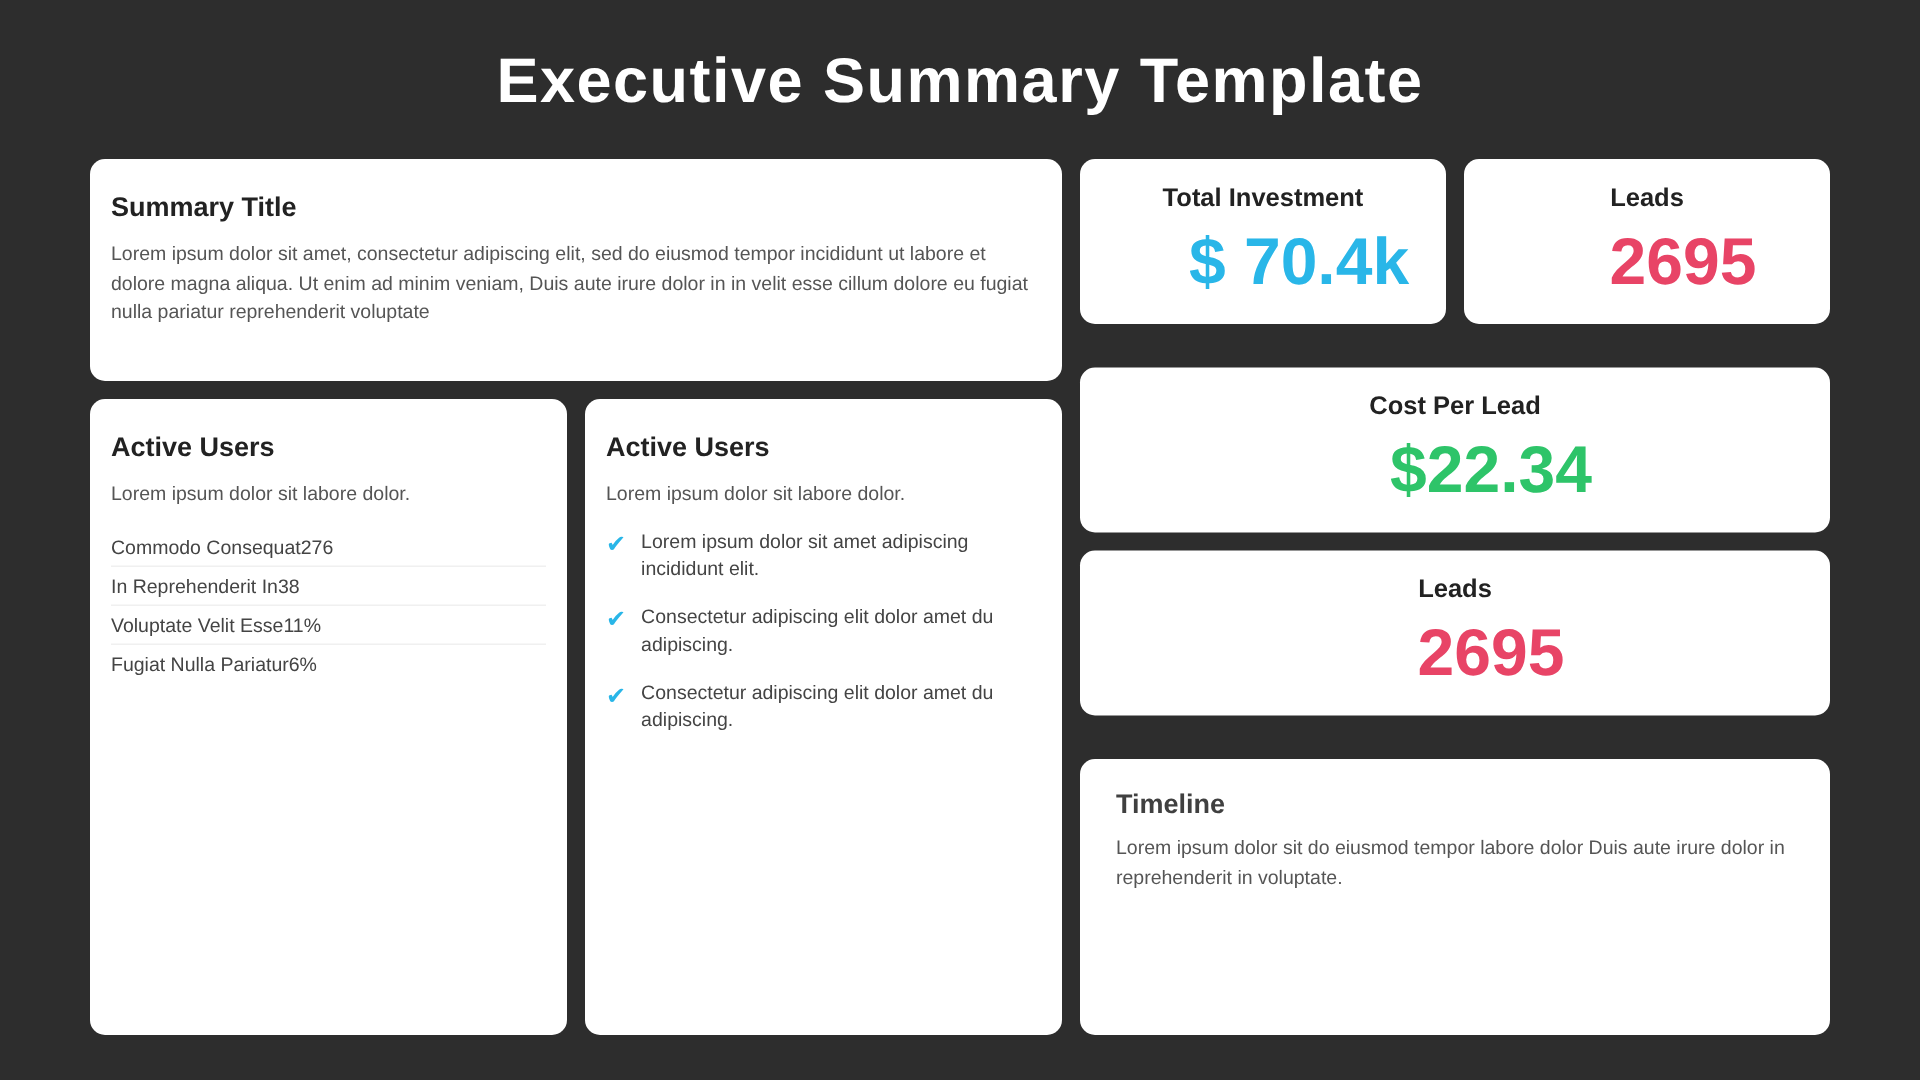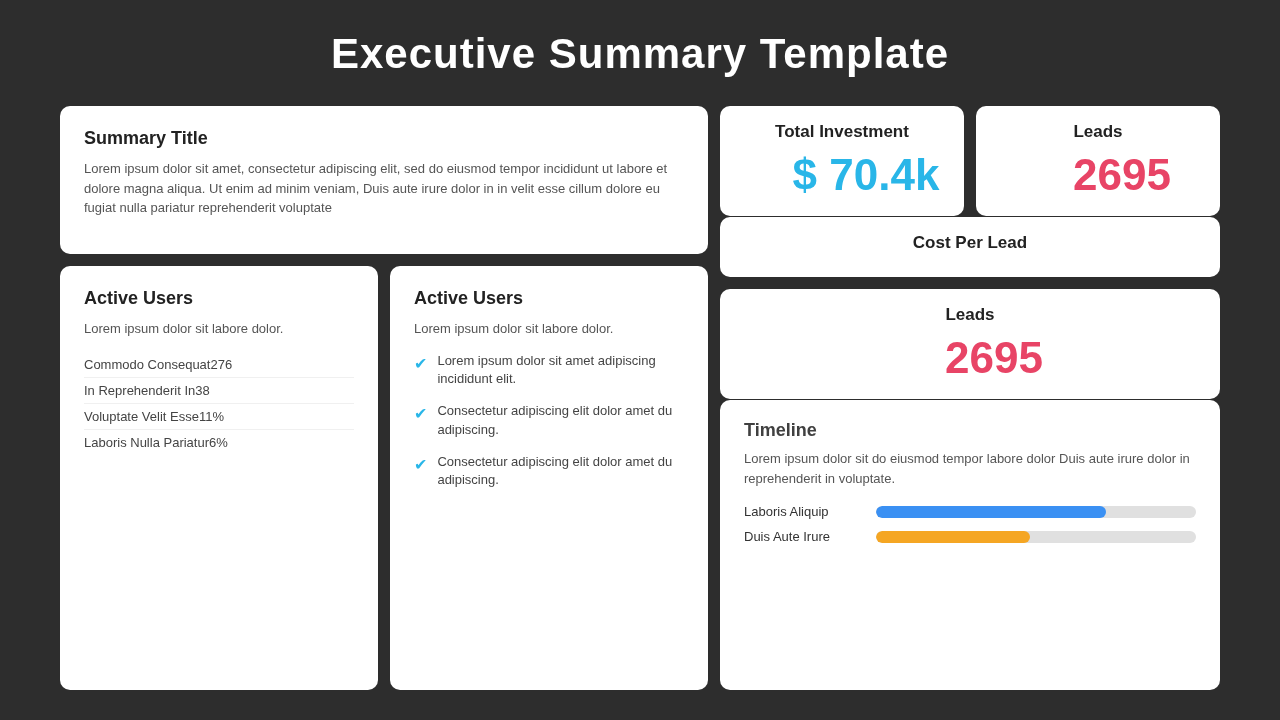--- a/index.html
+++ b/index.html
@@ -18,21 +18,21 @@
       color: #ffffff;
       font-size: 42px;
       font-weight: 800;
       text-align: center;
       margin-bottom: 28px;
       letter-spacing: 1px;
     }
     .card {
       background: #ffffff;
       border-radius: 10px;
-      padding: 22px 24px;
+      padding: 22px 14px;
     }
     
     .card-summary {
       grid-column: 1;
       grid-row: 1;
     }
     
     .right-section {
       display: flex;
       flex-direction: column;
@@ -159,21 +159,21 @@
     }
     .bottom-left {
       display: grid;
       grid-template-columns: 1fr 1fr;
       gap: 12px;
       flex: 1;
     }
     .right-section {
       display: flex;
       flex-direction: column;
-      gap: 1px;
+      gap: 29px;
     }
     .right-top-row {
       display: grid;
       grid-template-columns: 1fr 1fr;
       gap: 12px;
     }
     .right-mid-row {
       display: grid;
       grid-template-columns: 1fr;
       gap: 12px;
@@ -205,21 +205,21 @@
             </div>
             <div class="table-row">
               <span>In Reprehenderit In</span>
               <span>38</span>
             </div>
             <div class="table-row">
               <span>Voluptate Velit Esse</span>
               <span>11%</span>
             </div>
             <div class="table-row">
-              <span>Laboris Nulla Pariatur</span>
+              <span>Fugiat Nulla Pariatur</span>
               <span>6%</span>
             </div>
           </div>
       </div>
 
       <div class="card">
         <div class="card-title">Active Users</div>
         <div class="card-subtitle">Lorem ipsum dolor sit labore dolor.</div>
         <div>
             <div class="check-item">
@@ -251,40 +251,27 @@
       <div class="card stat-card">
         <div class="stat-card-title">Leads</div>
         <div class="stat-value stat-pink">2695</div>
       </div>
     </div>
 
     <div class="right-mid-row">
 
       <div class="card stat-card">
         <div class="stat-card-title">Cost Per Lead</div>
+        <div class="stat-value stat-green">$22.34</div>
       </div>
 
       <div class="card stat-card">
         <div class="stat-card-title">Leads</div>
         <div class="stat-value stat-pink">2695</div>
       </div>
     </div>
 
     <div class="card timeline-card" style="flex:1;">
       <div class="timeline-title">Timeline</div>
       <div class="timeline-desc">Lorem ipsum dolor sit do eiusmod tempor labore dolor Duis aute irure dolor in reprehenderit in voluptate.</div>
-      <div>
-          <div class="progress-row">
-      <span class="progress-label">Laboris Aliquip</span>
-      <div class="progress-bar-bg">
-        <div class="progress-bar-fill bar-blue" style="width:72%"></div>
-      </div>
-    </div>
-          <div class="progress-row">
-      <span class="progress-label">Duis Aute Irure</span>
-      <div class="progress-bar-bg">
-        <div class="progress-bar-fill bar-orange" style="width:48%"></div>
-      </div>
-    </div>
-        </div>
     </div>
   </div>
 </div>
 
 </body></html>

